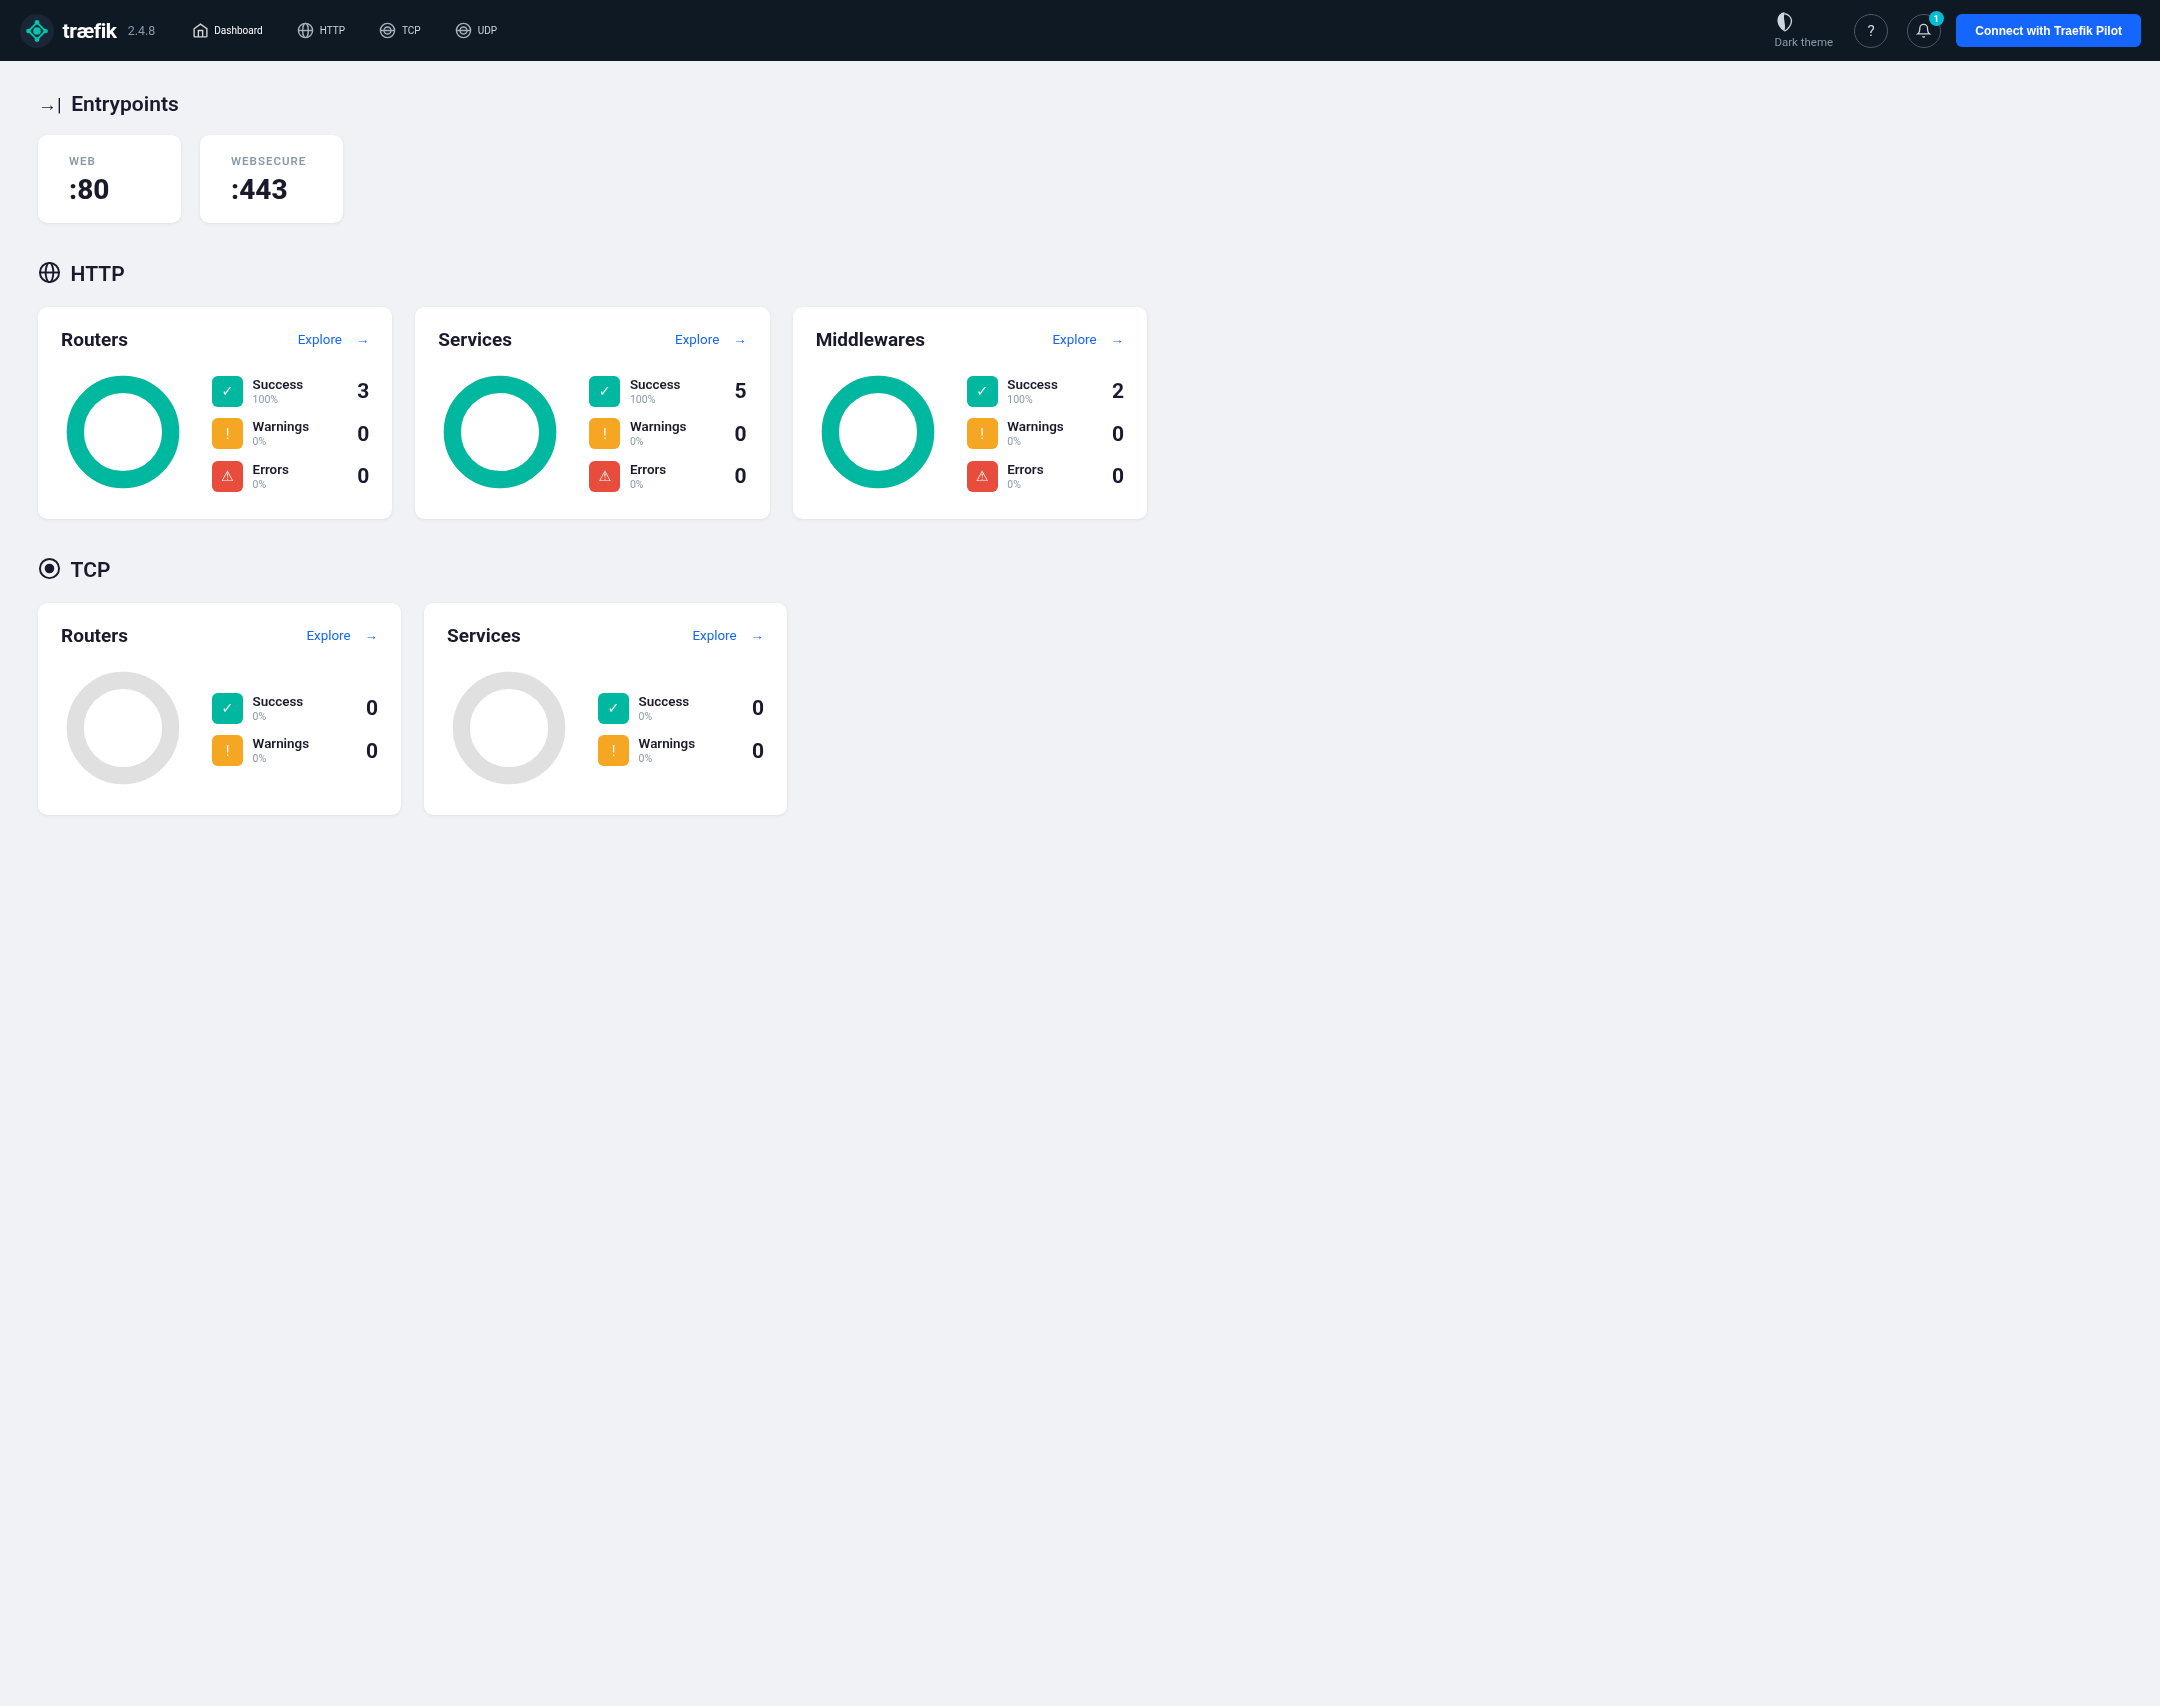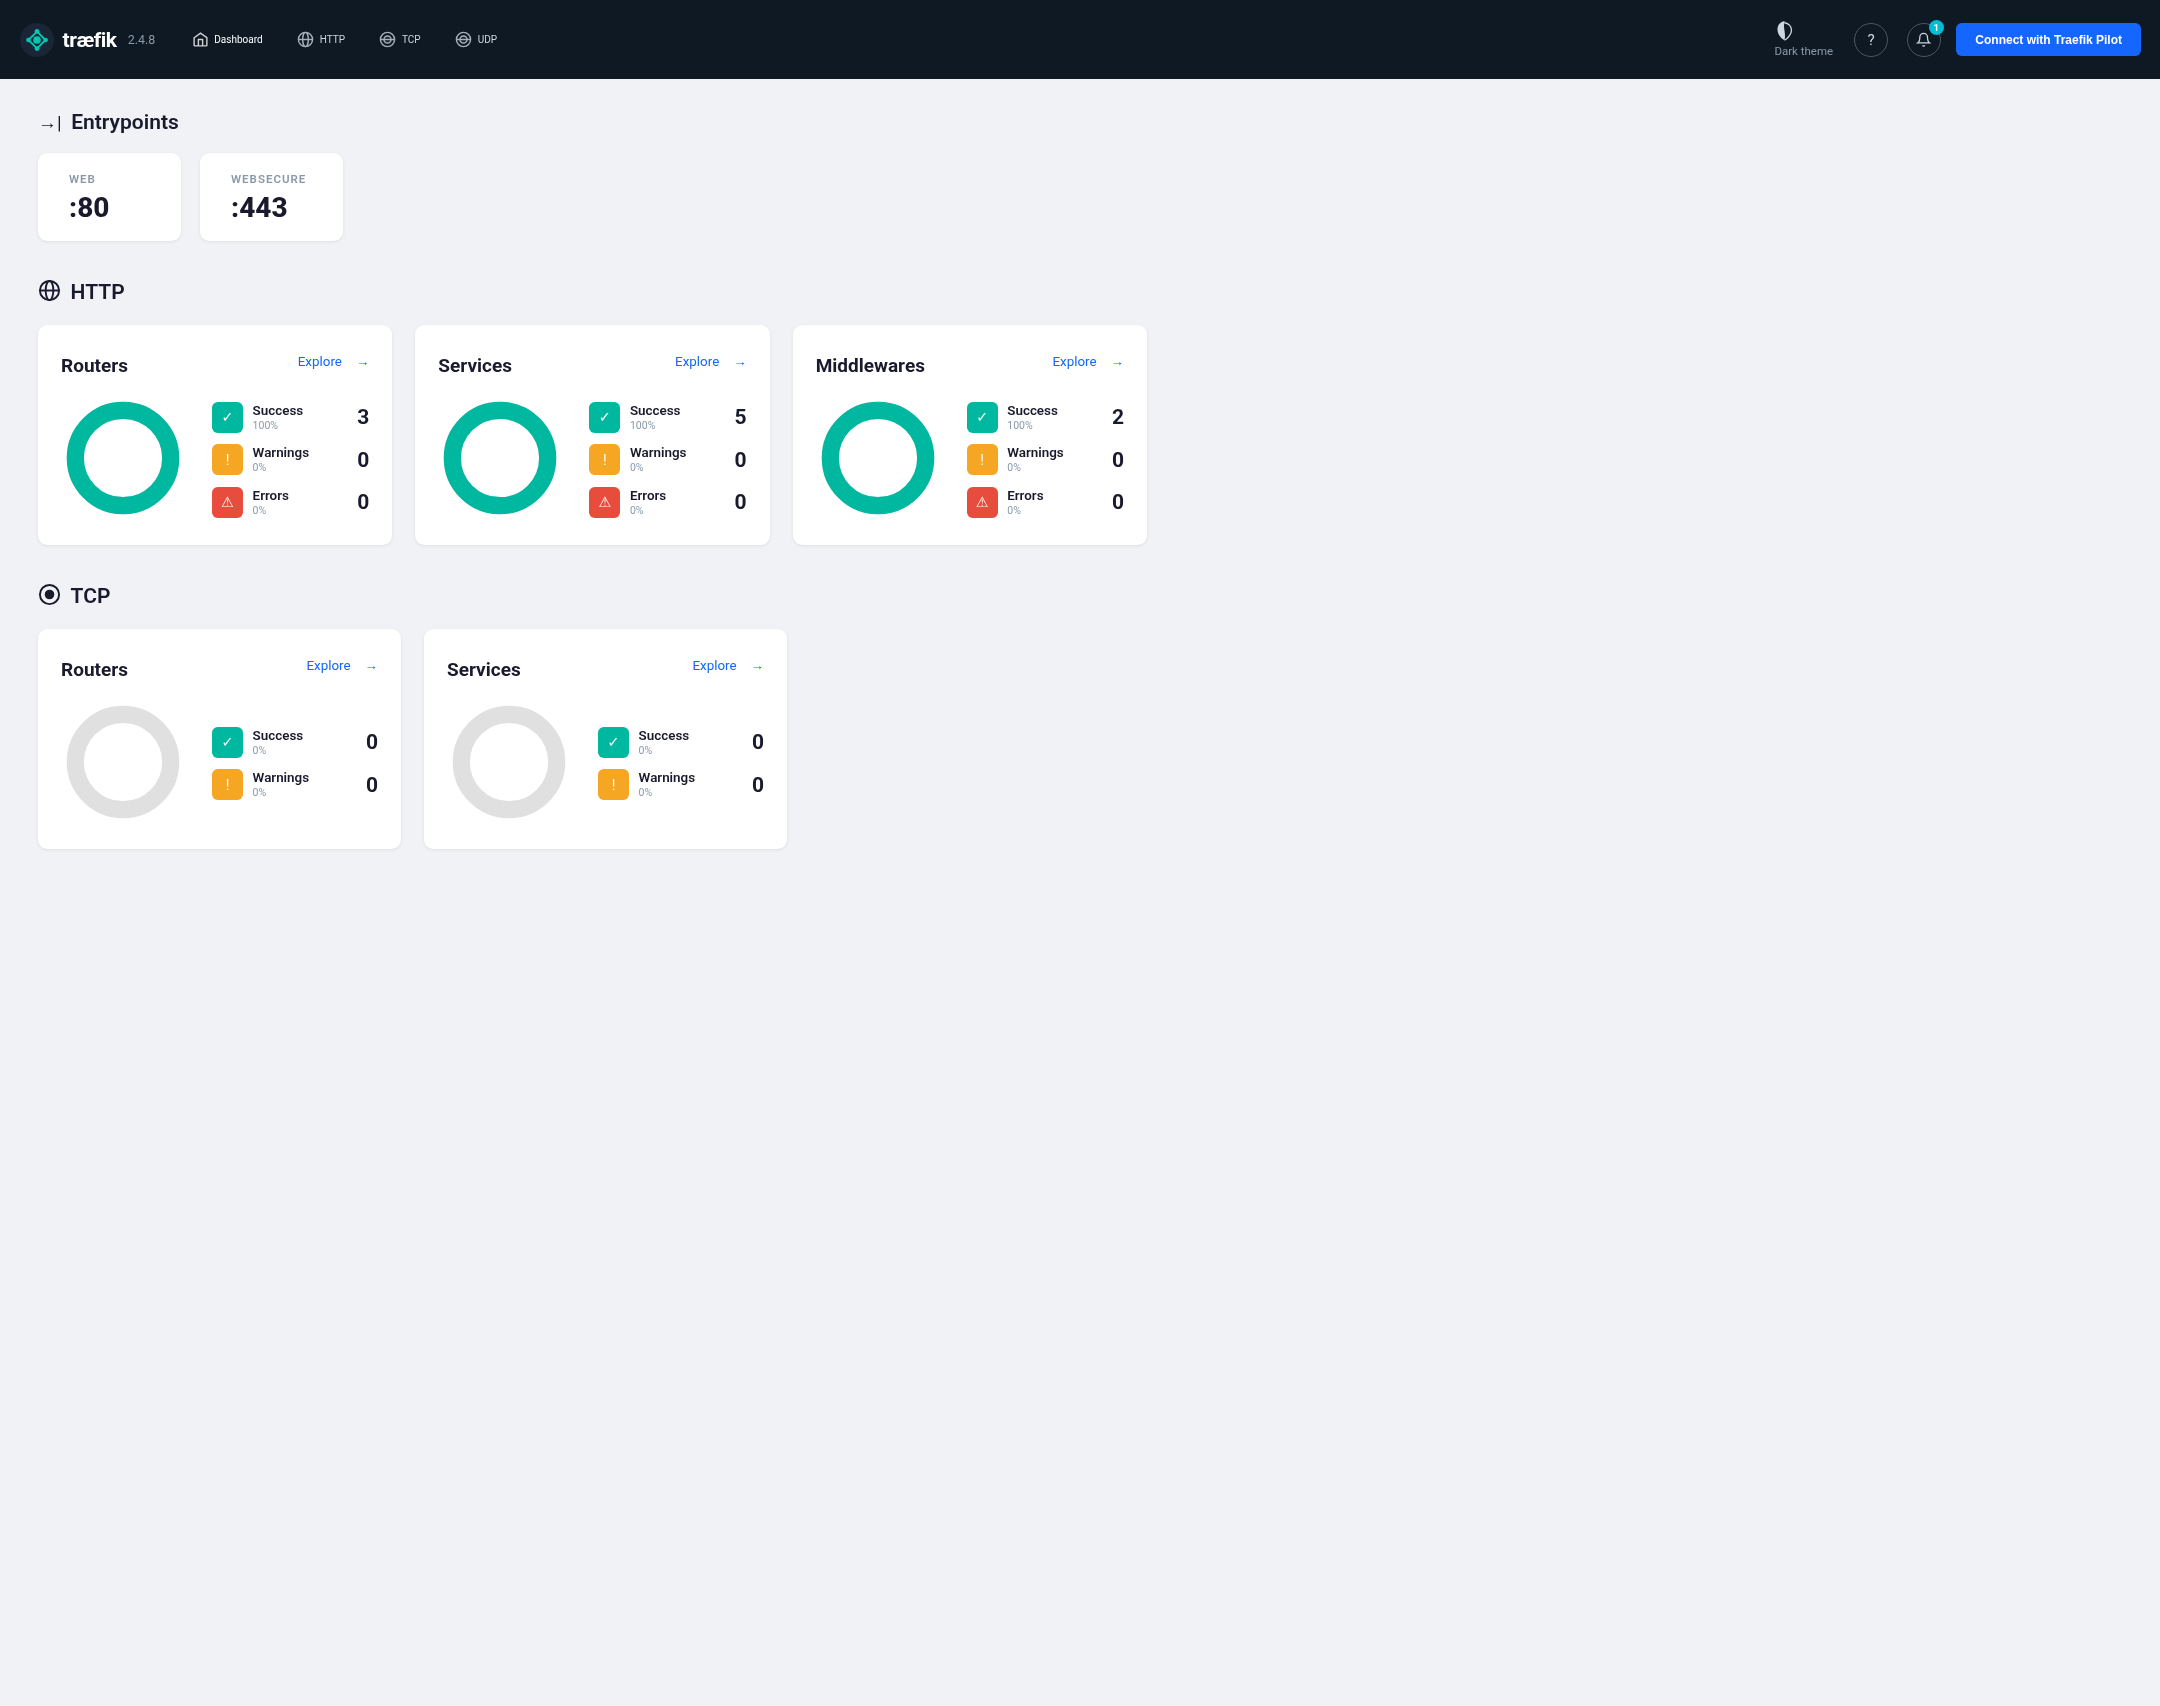--- a/index.html
+++ b/index.html
@@ -4,21 +4,21 @@
   <style>
     * { box-sizing: border-box; margin: 0; padding: 0; }
     body { font-family: -apple-system, BlinkMacSystemFont, 'Segoe UI', Roboto, sans-serif; background: #f0f2f5; color: #1a1a2e; }
 
     
     .navbar {
       background: #0f1923;
       display: flex;
       align-items: center;
       padding: 0 19px;
-      height: 79px;
+      height: 61px;
       gap: 7.6px;
     }
     .navbar-brand {
       display: flex;
       align-items: center;
       gap: 7.6px;
       margin-right: 15.3px;
     }
     .brand-logo {
       display: flex;
@@ -194,21 +194,20 @@
     .stat-card-header {
       display: flex;
       align-items: center;
       justify-content: space-between;
       margin-bottom: 19px;
     }
     .stat-card-title {
       font-size: 19px;
       font-weight: 700;
       color: #1a1a2e;
-      margin-top: 8px;
     }
     .explore-link {
       display: flex;
       align-items: center;
       gap: 14px;
       color: #1565ff;
       font-size: 13.4px;
       font-weight: 400;
       cursor: pointer;
       text-decoration: none;

